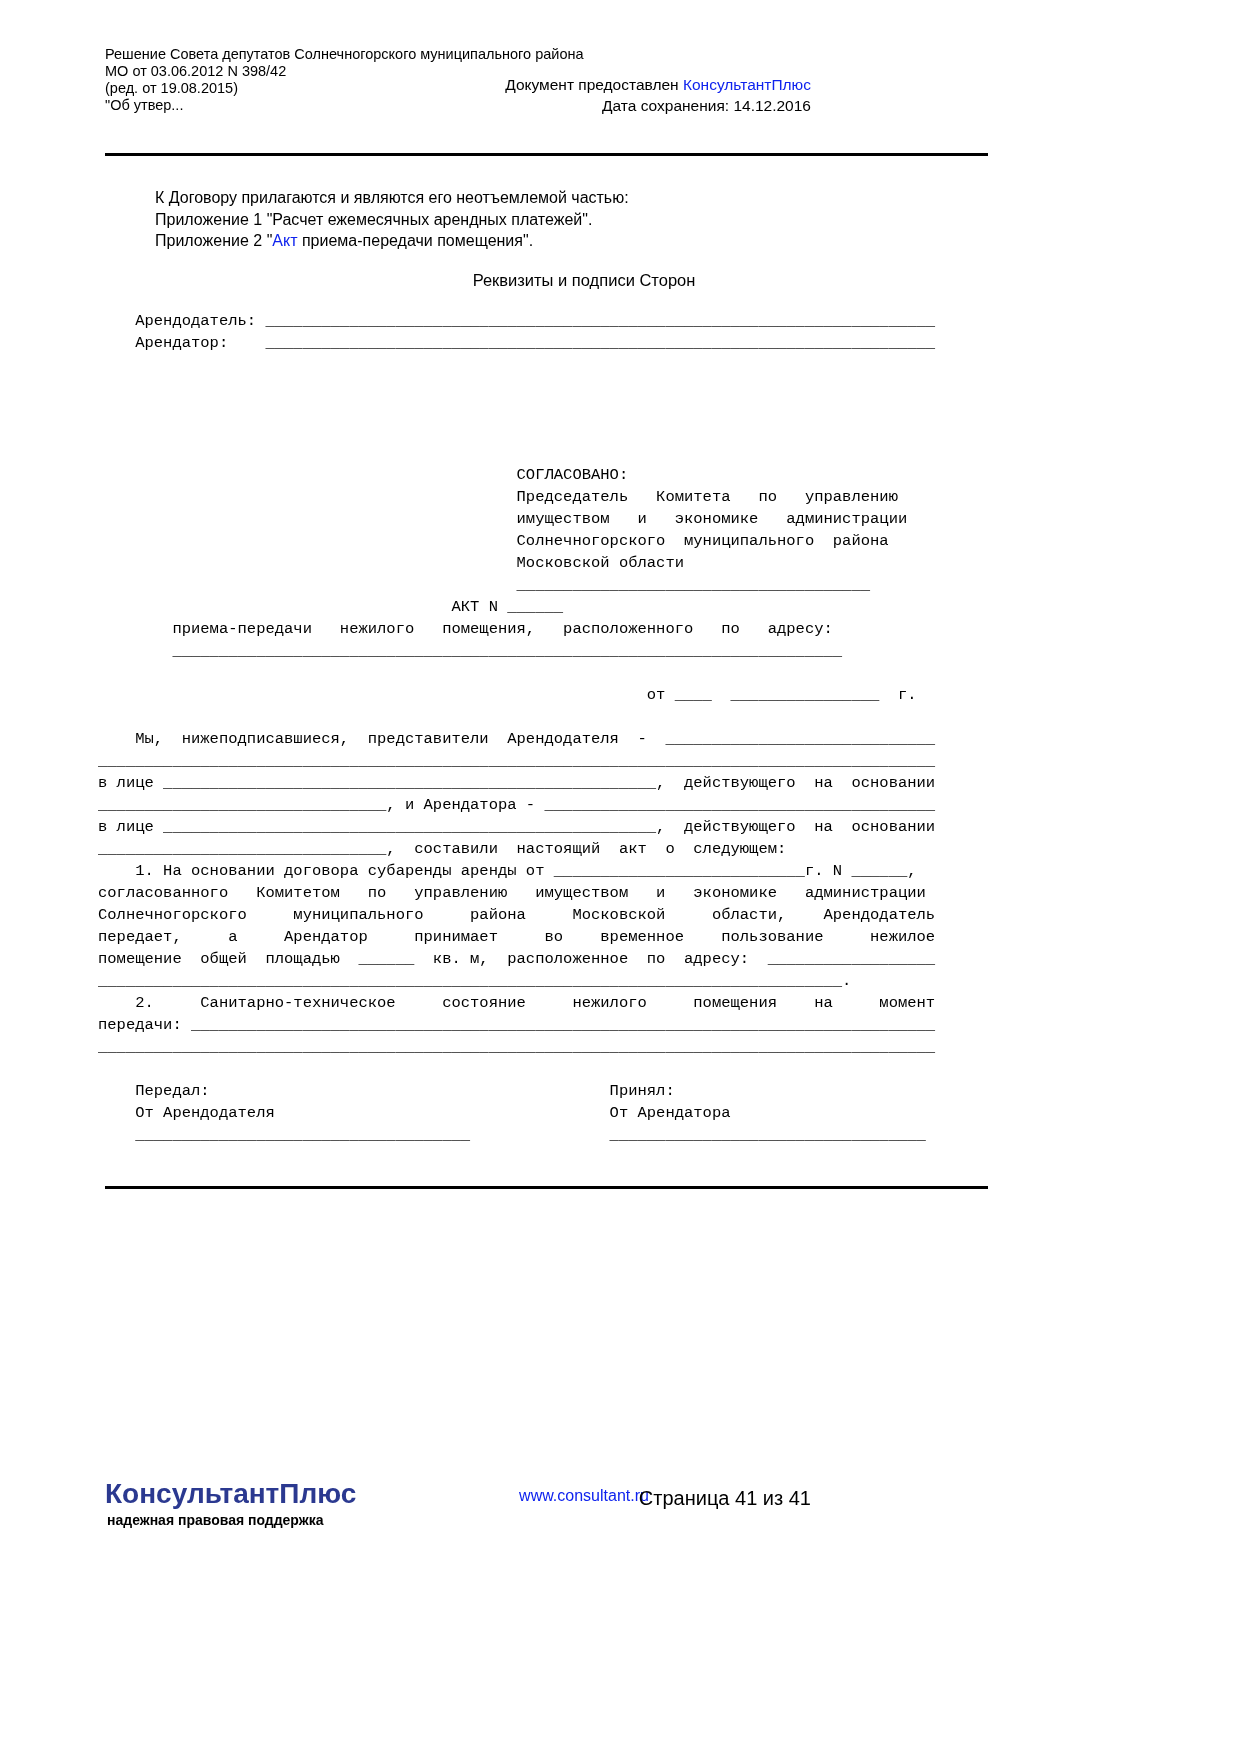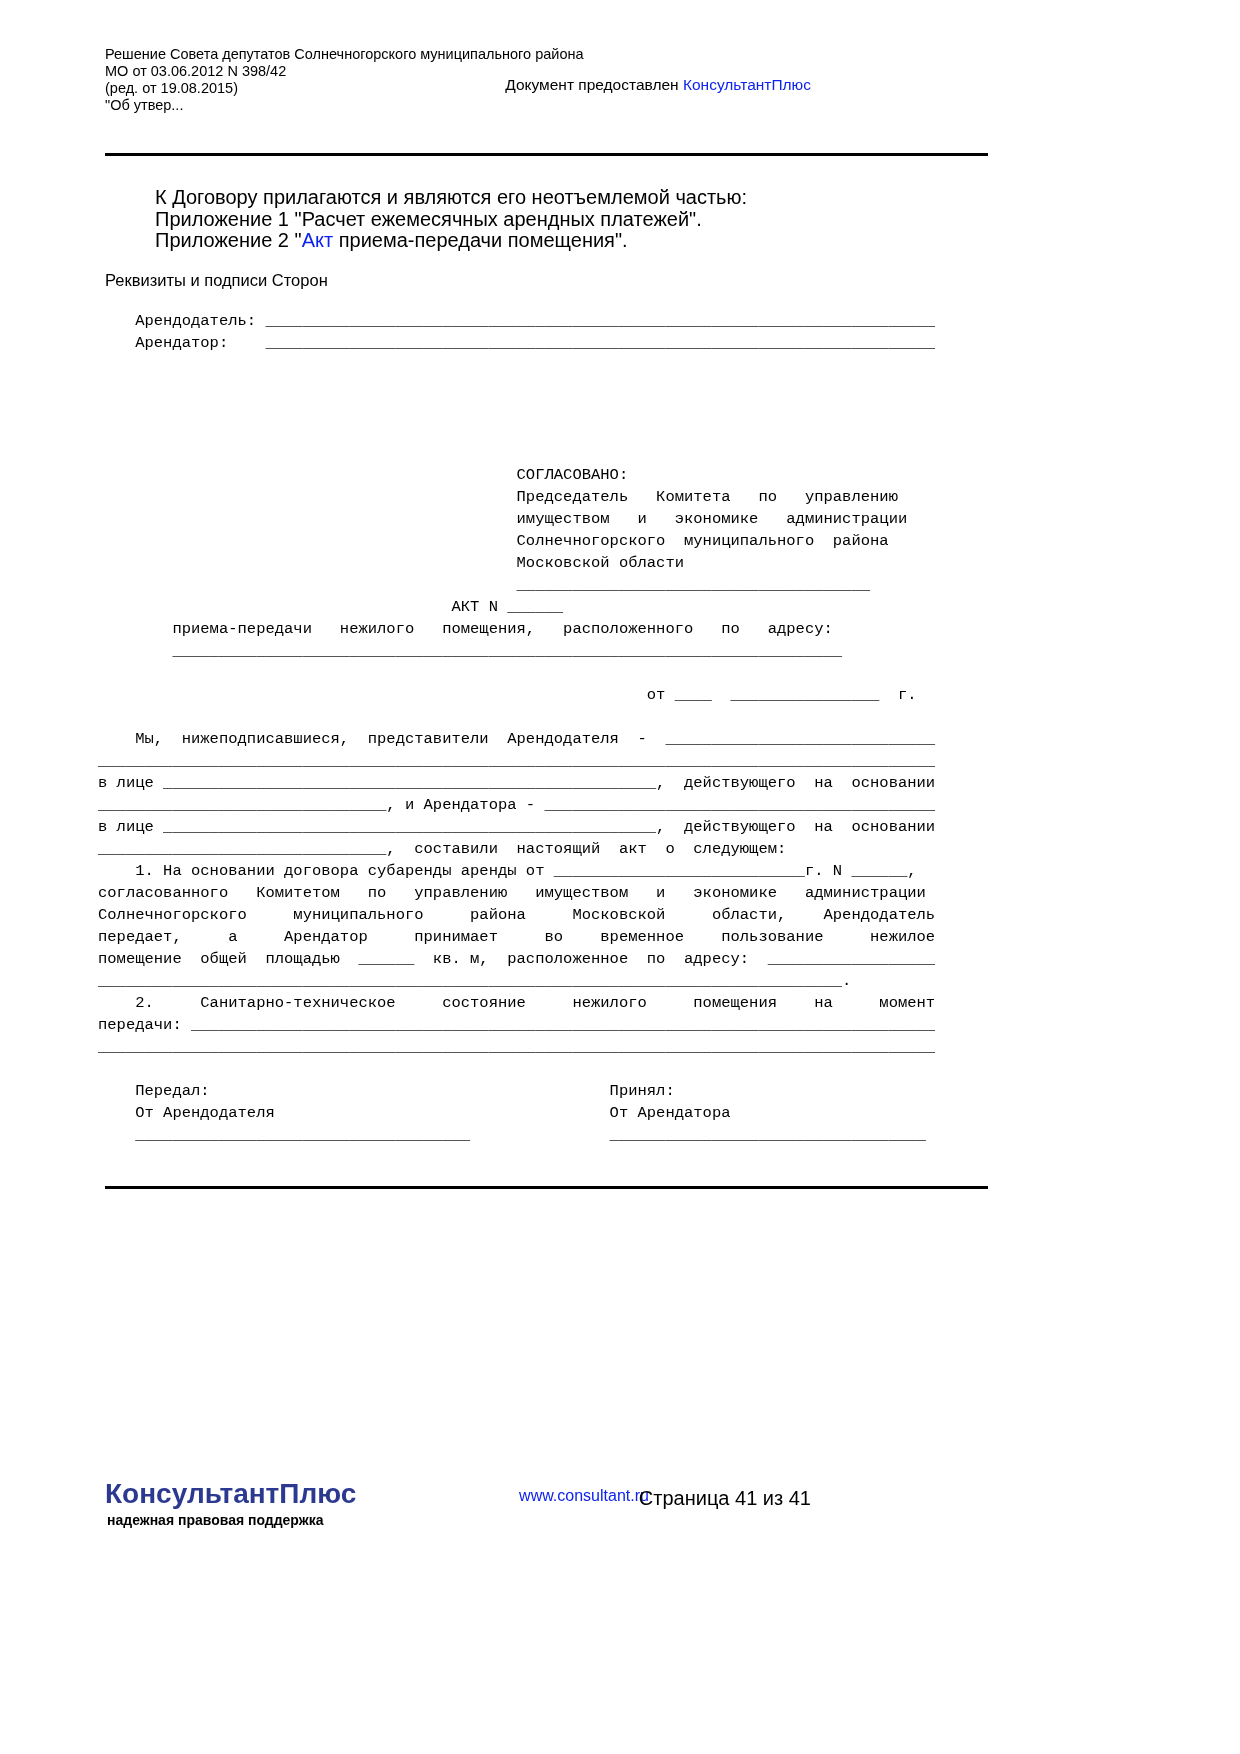--- a/index.html
+++ b/index.html
@@ -31,25 +31,25 @@
   .link{color:var(--link_blue);text-decoration:none;cursor:pointer;}
   .rule{
     position:absolute;left:105px;width:958px;height:3px;
     background:var(--text_black);
   }
   .rule-top{top:153px;}
   .rule-bottom{top:1186px;}
   
   .intro{
     position:absolute;left:155px;top:187px;
-    font-size:20px;line-height:21.5px;
+    font-size:16px;line-height:21.5px;
   }
   .section-heading{
     position:absolute;left:105px;top:271px;width:958px;
-    font-size:16.5px;
+    text-align:center;font-size:16.5px;
   }
   
   .doc-body{
     position:absolute;left:98px;top:310px;
     font-family:"Liberation Mono","DejaVu Sans Mono",monospace;
     font-size:15.5px;line-height:22px;
     white-space:pre;
     color:var(--text_black);
   }
   
@@ -78,20 +78,21 @@
 
   <div class="hdr-left">
     <div>Решение Совета депутатов Солнечногорского муниципального района</div>
     <div>МО от 03.06.2012 N 398/42</div>
     <div>(ред. от 19.08.2015)</div>
     <div>"Об утвер...</div>
   </div>
 
   <div class="hdr-right">
     <div><span>Документ предоставлен </span><a class="link">КонсультантПлюс</a></div>
+    <div>Дата сохранения: 14.12.2016</div>
   </div>
 
   <div class="rule rule-top"></div>
 
   <div class="intro">
     <div>К Договору прилагаются и являются его неотъемлемой частью:</div>
     <div>Приложение 1 "Расчет ежемесячных арендных платежей".</div>
     <div><span>Приложение 2 "</span><a class="link">Акт</a><span> приема-передачи помещения".</span></div>
   </div>
 

